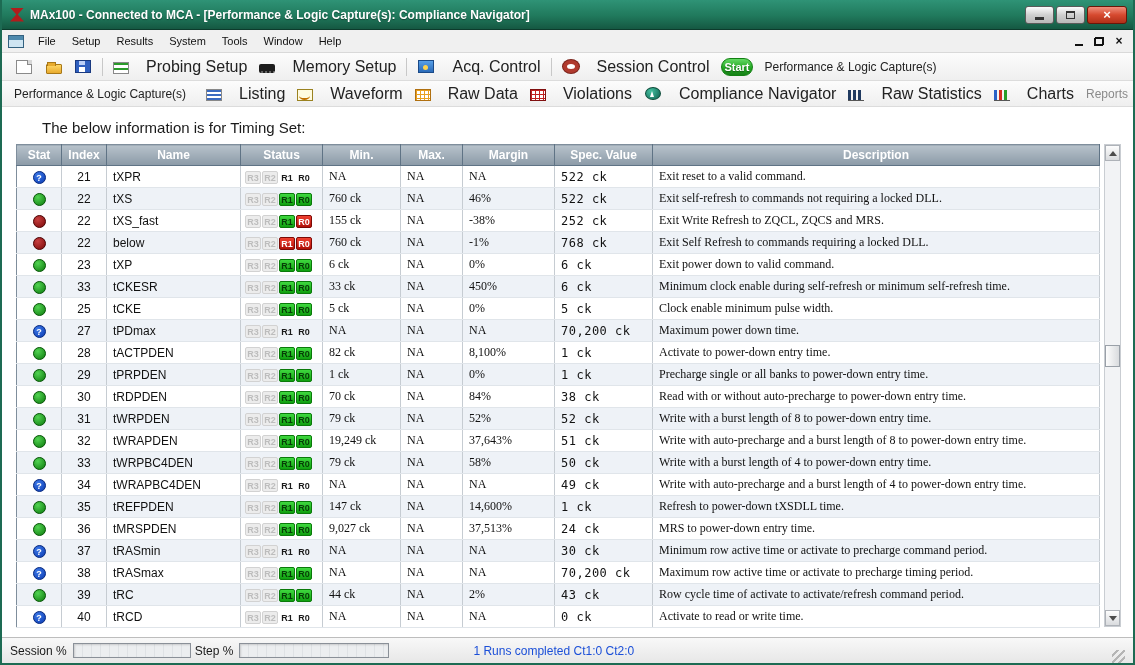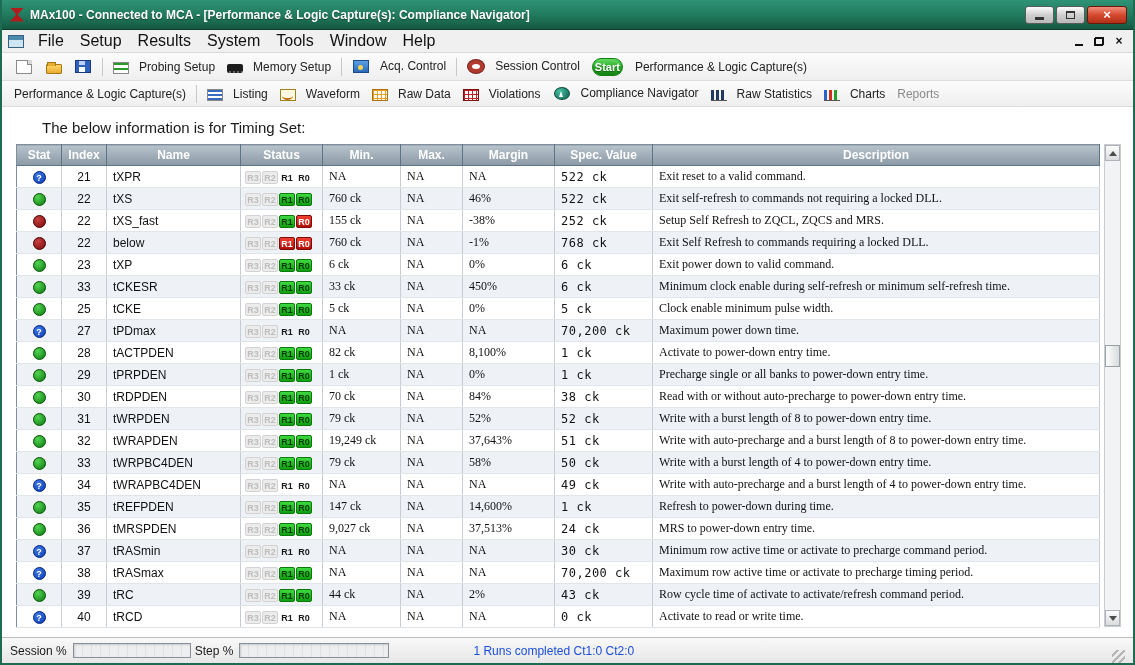--- a/index.html
+++ b/index.html
@@ -24,38 +24,38 @@
   .wbtn.close { width:40px; background:linear-gradient(180deg,#f0907c,#d6492f 50%,#b03018);
                 color:#fff; font-weight:bold; font-size:13px; border-color:#6b1608; }
   .g-min { width:9px; height:3px; background:#333; margin-top:7px; }
   .g-max { width:9px; height:8px; border:1px solid #333; border-top-width:2px; }
 
   
   .menubar { height:23px; flex:0 0 23px; display:flex; align-items:center; background:#f0f0f0;
              border-bottom:1px solid #d9d9d9; padding:0 4px; }
   .mdi-icon { width:16px; height:13px; border:1px solid #33617f; margin:0 6px 0 2px;
               background:linear-gradient(180deg,#4d89ad 0 4px,#cfe5f2 4px); flex:0 0 16px; }
-  .menu-item { padding:3px 8px; font-size:16px; color:#111; cursor:default; }
+  .menu-item { padding:3px 8px; font-size:11px; color:#111; cursor:default; }
   .menubar .spacer { flex:1; }
   .mdi-btn { width:20px; height:17px; display:flex; align-items:center; justify-content:center;
              color:#111; font-size:12px; font-weight:bold; cursor:pointer; }
   .g-min-dark { width:8px; height:2px; background:#111; margin-top:8px; }
   .g-restore { position:relative; width:10px; height:9px; }
   .g-restore::before { content:""; position:absolute; left:0; bottom:0; width:7px; height:6px;
                        border:1px solid #111; background:#f0f0f0; }
   .g-restore::after { content:""; position:absolute; right:0; top:0; width:7px; height:6px;
                       border:1px solid #111; }
 
   
   .toolbar { display:flex; align-items:center; background:linear-gradient(180deg,#fcfcfc,#efefef);
              border-bottom:1px solid #dcdcdc; padding:0 6px; }
   .tb1 { height:28px; flex:0 0 28px; }
   .tb2 { height:26px; flex:0 0 26px; }
-  .tbtn { display:flex; align-items:flex-start; gap:10px; padding:2px 6px; border-radius:2px;
-          font-size:12px; color:#222; cursor:pointer; white-space:nowrap; }
+  .tbtn { display:flex; align-items:center; gap:17px; padding:2px 6px; border-radius:2px;
+          font-size:16px; color:#222; cursor:pointer; white-space:nowrap; }
   .tsep { width:1px; height:18px; background:#c8c8c8; margin:0 4px; }
   .tlabel { font-size:12px; color:#222; padding:0 6px; white-space:nowrap; }
   .tlabel.dim { color:#8a8a8a; }
 
   .ic { width:16px; height:16px; display:inline-block; position:relative; flex:0 0 16px; }
   .ic-new { width:11px; height:14px; margin:1px 2px; background:#fff; border:1px solid #8a8a8a; }
   .ic-new::after { content:""; position:absolute; top:-1px; right:-1px; width:4px; height:4px;
                    background:#d7d7d7; border-left:1px solid #8a8a8a; border-bottom:1px solid #8a8a8a; }
   .ic-open { width:15px; height:10px; margin-top:4px; background:linear-gradient(180deg,#ffd766,#e8ab2e);
              border:1px solid #a87818; border-radius:1px; }
@@ -323,21 +323,21 @@
             </tr>
             <tr>
               <td class="c-stat"><span class="stat stat-fail"></span></td>
               <td class="c-index">22</td>
               <td class="c-name">tXS_fast</td>
               <td class="c-status"><span class="chip chip-off">R3</span><span class="chip chip-off">R2</span><span class="chip chip-pass">R1</span><span class="chip chip-fail">R0</span></td>
               <td class="c-min tone-bad">155 ck</td>
               <td class="c-max tone-na">NA</td>
               <td class="c-margin tone-bad">-38%</td>
               <td class="c-spec">252 ck</td>
-              <td class="c-desc">Setup Self Refresh to ZQCL, ZQCS and MRS.</td>
+              <td class="c-desc">Exit Write Refresh to ZQCL, ZQCS and MRS.</td>
             </tr>
             <tr>
               <td class="c-stat"><span class="stat stat-fail"></span></td>
               <td class="c-index">22</td>
               <td class="c-name">below</td>
               <td class="c-status"><span class="chip chip-off">R3</span><span class="chip chip-off">R2</span><span class="chip chip-fail">R1</span><span class="chip chip-fail">R0</span></td>
               <td class="c-min tone-bad">760 ck</td>
               <td class="c-max tone-na">NA</td>
               <td class="c-margin tone-bad">-1%</td>
               <td class="c-spec">768 ck</td>
@@ -466,21 +466,21 @@
             </tr>
             <tr>
               <td class="c-stat"><span class="stat stat-pass"></span></td>
               <td class="c-index">35</td>
               <td class="c-name">tREFPDEN</td>
               <td class="c-status"><span class="chip chip-off">R3</span><span class="chip chip-off">R2</span><span class="chip chip-pass">R1</span><span class="chip chip-pass">R0</span></td>
               <td class="c-min tone-good">147 ck</td>
               <td class="c-max tone-na">NA</td>
               <td class="c-margin tone-good">14,600%</td>
               <td class="c-spec">1 ck</td>
-              <td class="c-desc">Refresh to power-down during time.</td>
+              <td class="c-desc">Refresh to power-down tXSDLL time.</td>
             </tr>
             <tr>
               <td class="c-stat"><span class="stat stat-pass"></span></td>
               <td class="c-index">36</td>
               <td class="c-name">tMRSPDEN</td>
               <td class="c-status"><span class="chip chip-off">R3</span><span class="chip chip-off">R2</span><span class="chip chip-pass">R1</span><span class="chip chip-pass">R0</span></td>
               <td class="c-min tone-good">9,027 ck</td>
               <td class="c-max tone-na">NA</td>
               <td class="c-margin tone-good">37,513%</td>
               <td class="c-spec">24 ck</td>

